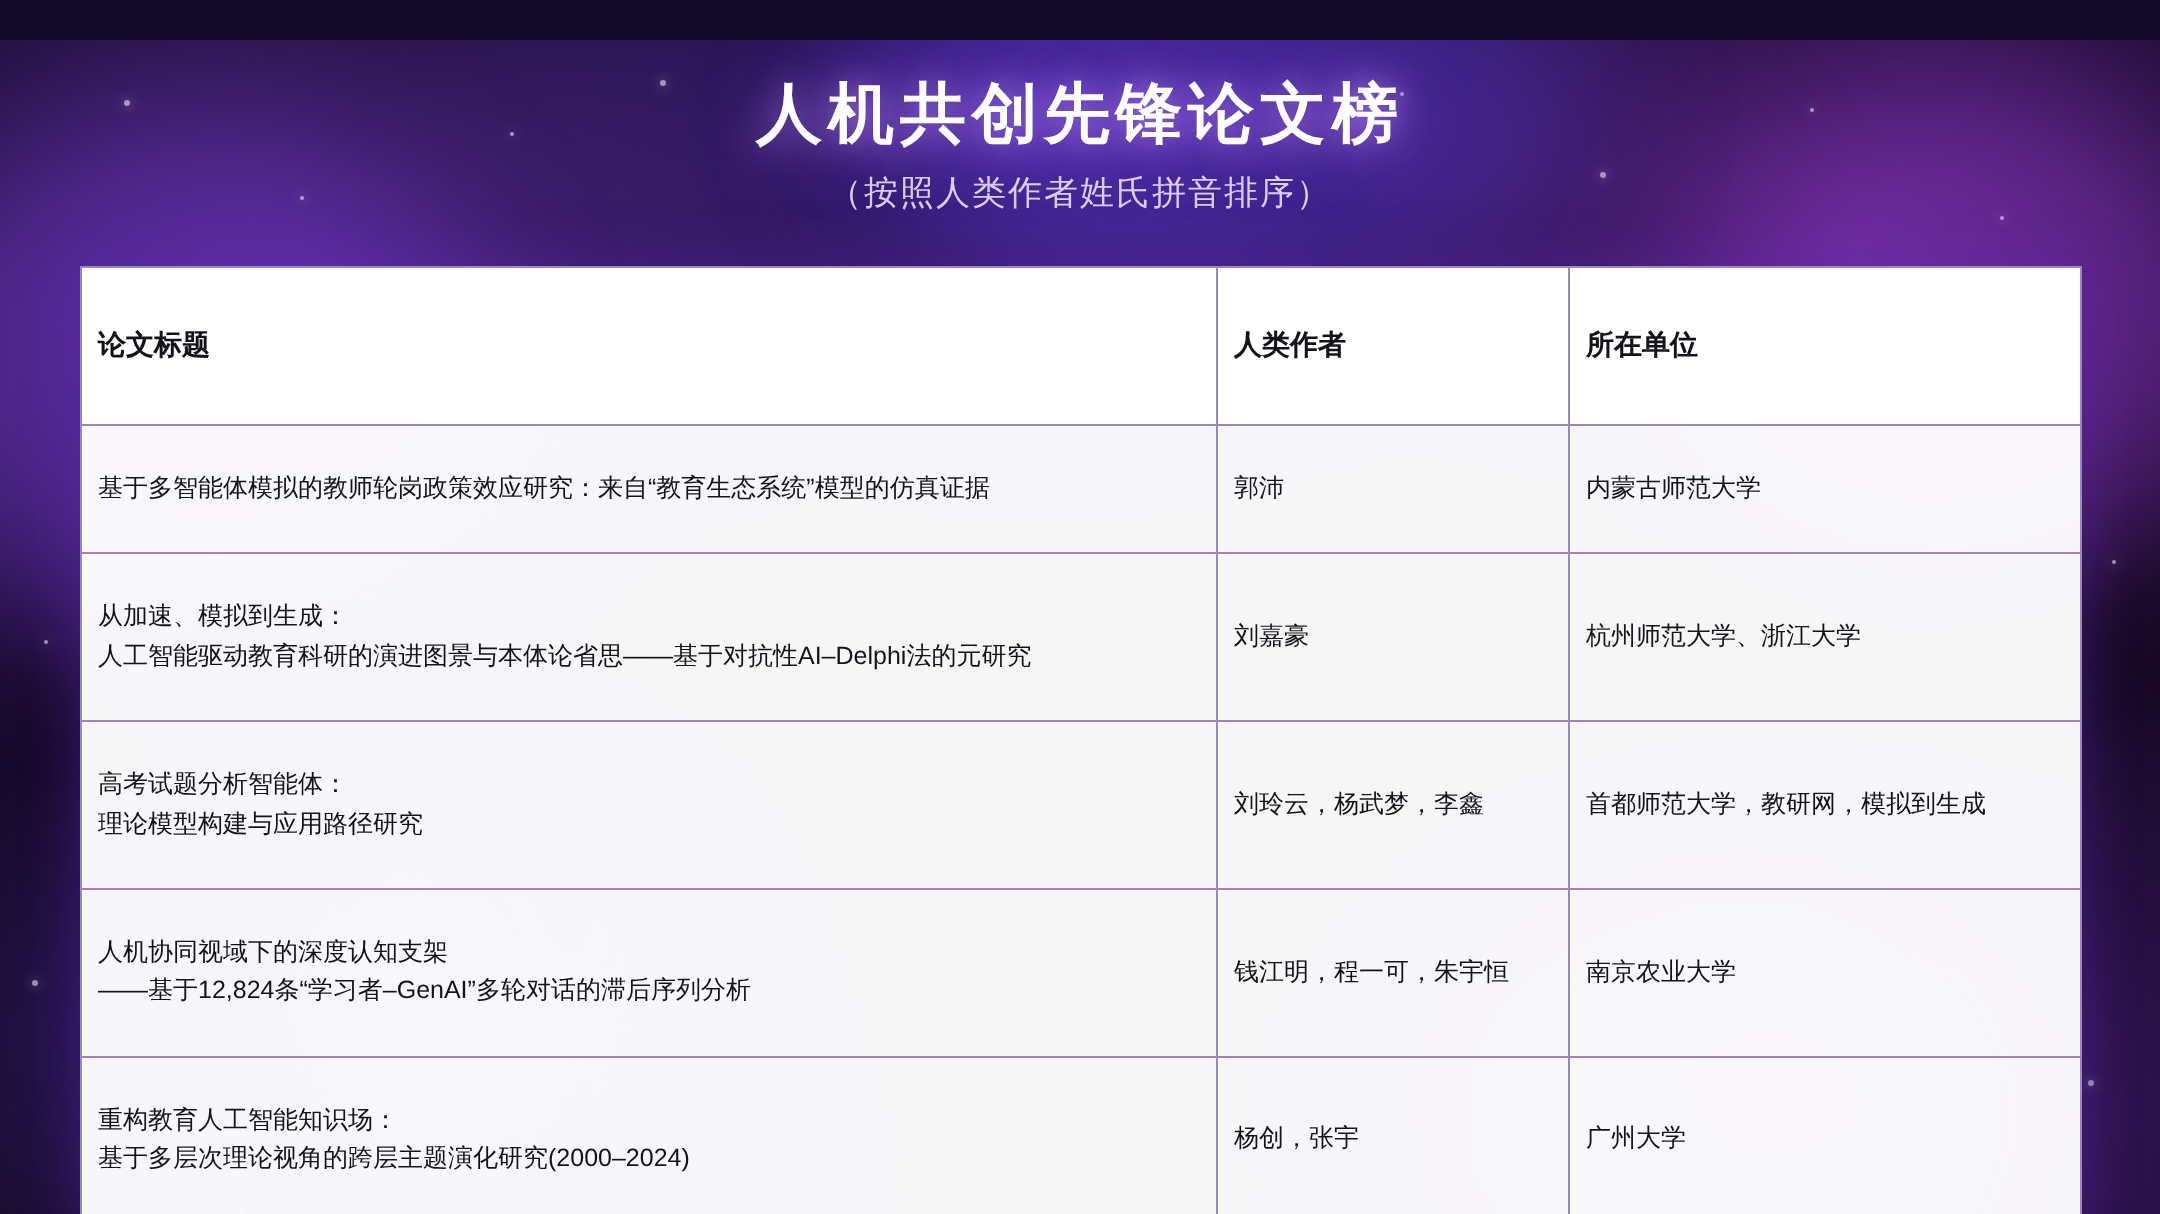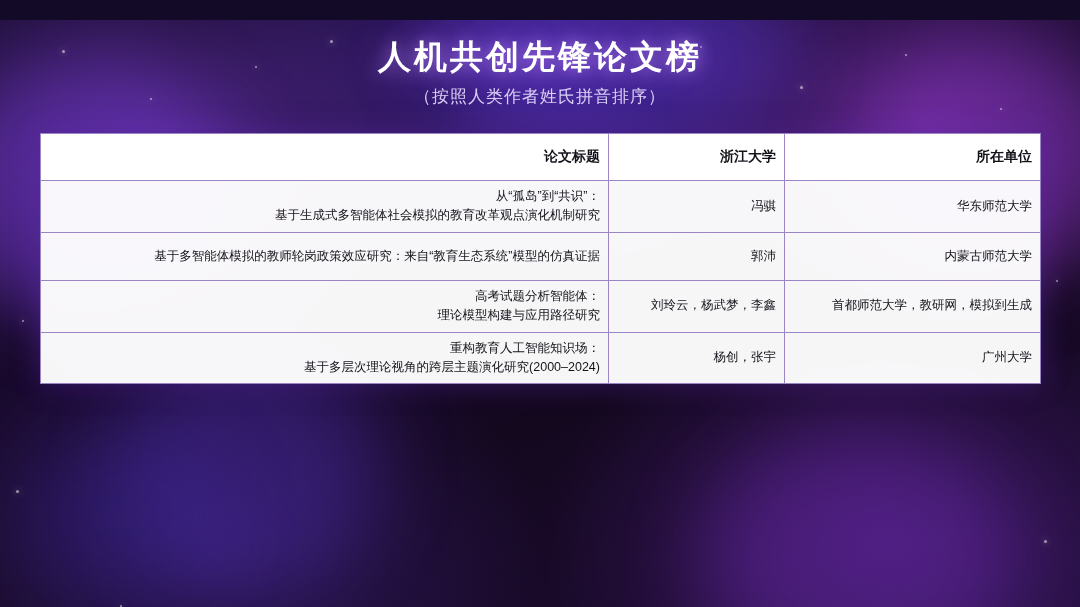--- a/index.html
+++ b/index.html
@@ -85,23 +85,23 @@
     width: 1000px;
     border-collapse: collapse;
     table-layout: fixed;
     background: rgba(255,255,255,0.965);
     box-shadow: 0 0 26px rgba(90, 40, 170, 0.45);
   }
   table.rank-table th,
   table.rank-table td {
     border: 1px solid #9a86c4;
     color: #15131a;
-    text-align: right;
+    text-align: left;
     vertical-align: middle;
-    padding: 6px 8px;
+    padding: 22px 8px;
     font-size: 12.5px;
     line-height: 1.55;
   }
   table.rank-table th {
     font-size: 14px;
     font-weight: bold;
     height: 34px;
     background: rgba(255,255,255,0.98);
   }
   td.title-cell {
@@ -151,47 +151,55 @@
   <div class="table-wrap">
     <table class="rank-table">
       <colgroup>
         <col class="c1">
           <col class="c2">
           <col class="c3">
       </colgroup>
       <thead>
         <tr>
           <th>论文标题</th>
-          <th>浙江大学</th>
+          <th>人类作者</th>
           <th>所在单位</th>
         </tr>
       </thead>
       <tbody>
         <tr class="row-h">
           <td class="title-cell">
-            <span class="line">从“孤岛”到“共识”：</span>
-            <span class="line">基于生成式多智能体社会模拟的教育改革观点演化机制研究</span>
-          </td>
-          <td class="author-cell">冯骐</td>
-          <td class="org-cell">华东师范大学</td>
-        </tr>
-        <tr class="row-h">
-          <td class="title-cell">
             <span class="line">基于多智能体模拟的教师轮岗政策效应研究：来自“教育生态系统”模型的仿真证据</span>
           </td>
           <td class="author-cell">郭沛</td>
           <td class="org-cell">内蒙古师范大学</td>
         </tr>
         <tr class="row-h">
           <td class="title-cell">
+            <span class="line">从加速、模拟到生成：</span>
+            <span class="line">人工智能驱动教育科研的演进图景与本体论省思——基于对抗性AI–Delphi法的元研究</span>
+          </td>
+          <td class="author-cell">刘嘉豪</td>
+          <td class="org-cell">杭州师范大学、浙江大学</td>
+        </tr>
+        <tr class="row-h">
+          <td class="title-cell">
             <span class="line">高考试题分析智能体：</span>
             <span class="line">理论模型构建与应用路径研究</span>
           </td>
           <td class="author-cell">刘玲云，杨武梦，李鑫</td>
           <td class="org-cell">首都师范大学，教研网，模拟到生成</td>
+        </tr>
+        <tr class="row-h">
+          <td class="title-cell">
+            <span class="line">人机协同视域下的深度认知支架</span>
+            <span class="line">——基于12,824条“学习者–GenAI”多轮对话的滞后序列分析</span>
+          </td>
+          <td class="author-cell">钱江明，程一可，朱宇恒</td>
+          <td class="org-cell">南京农业大学</td>
         </tr>
         <tr class="row-h">
           <td class="title-cell">
             <span class="line">重构教育人工智能知识场：</span>
             <span class="line">基于多层次理论视角的跨层主题演化研究(2000–2024)</span>
           </td>
           <td class="author-cell">杨创，张宇</td>
           <td class="org-cell">广州大学</td>
         </tr>
 

